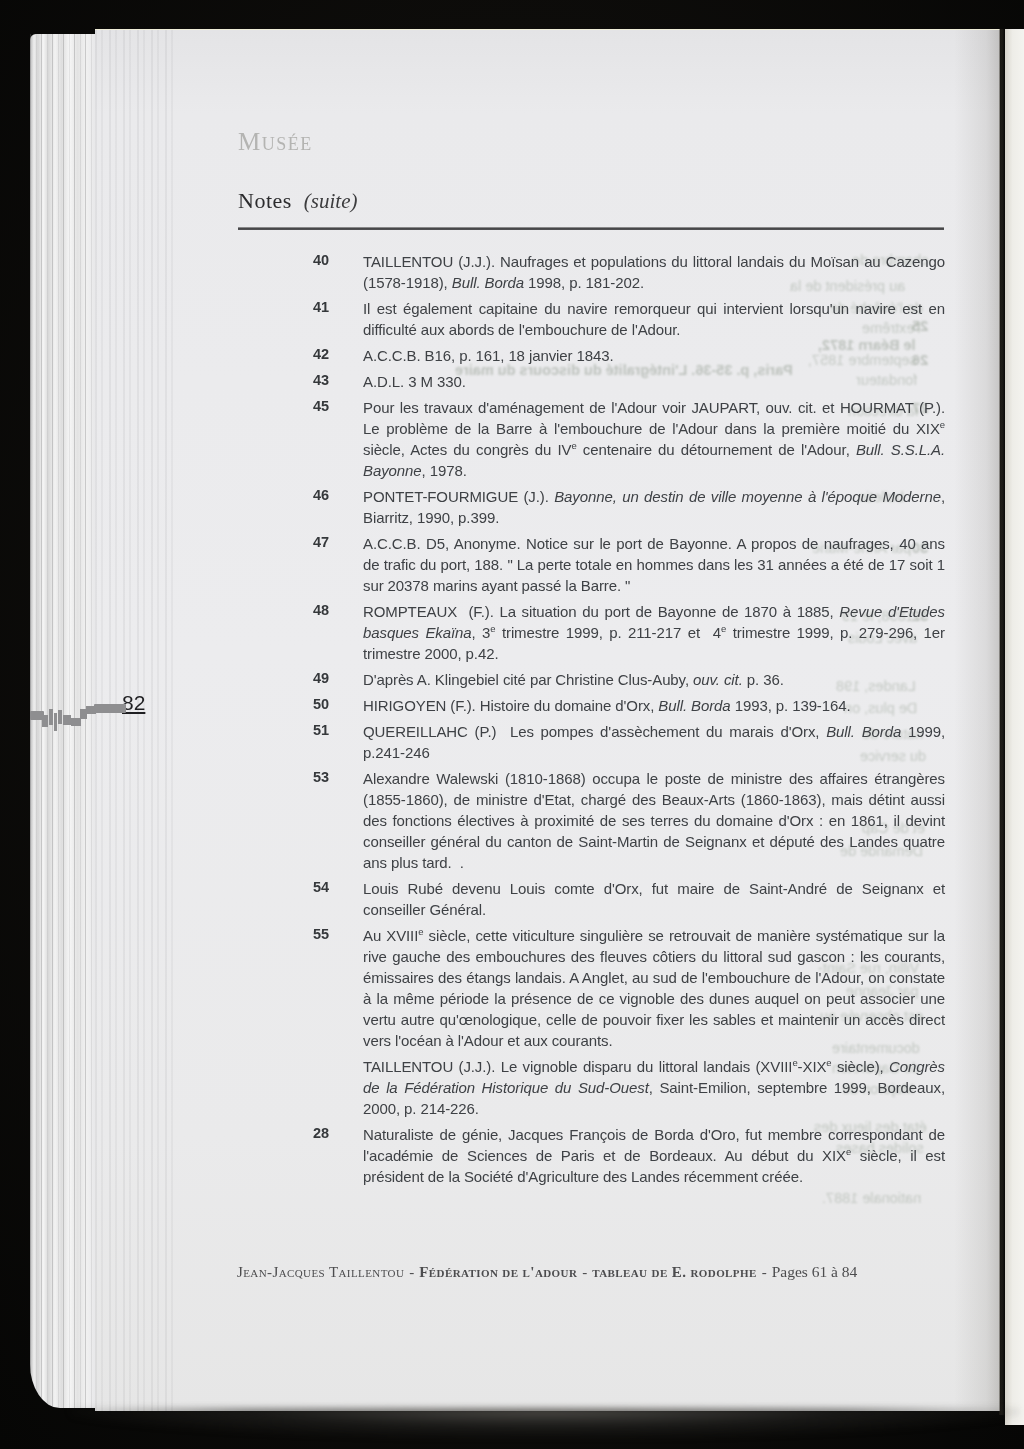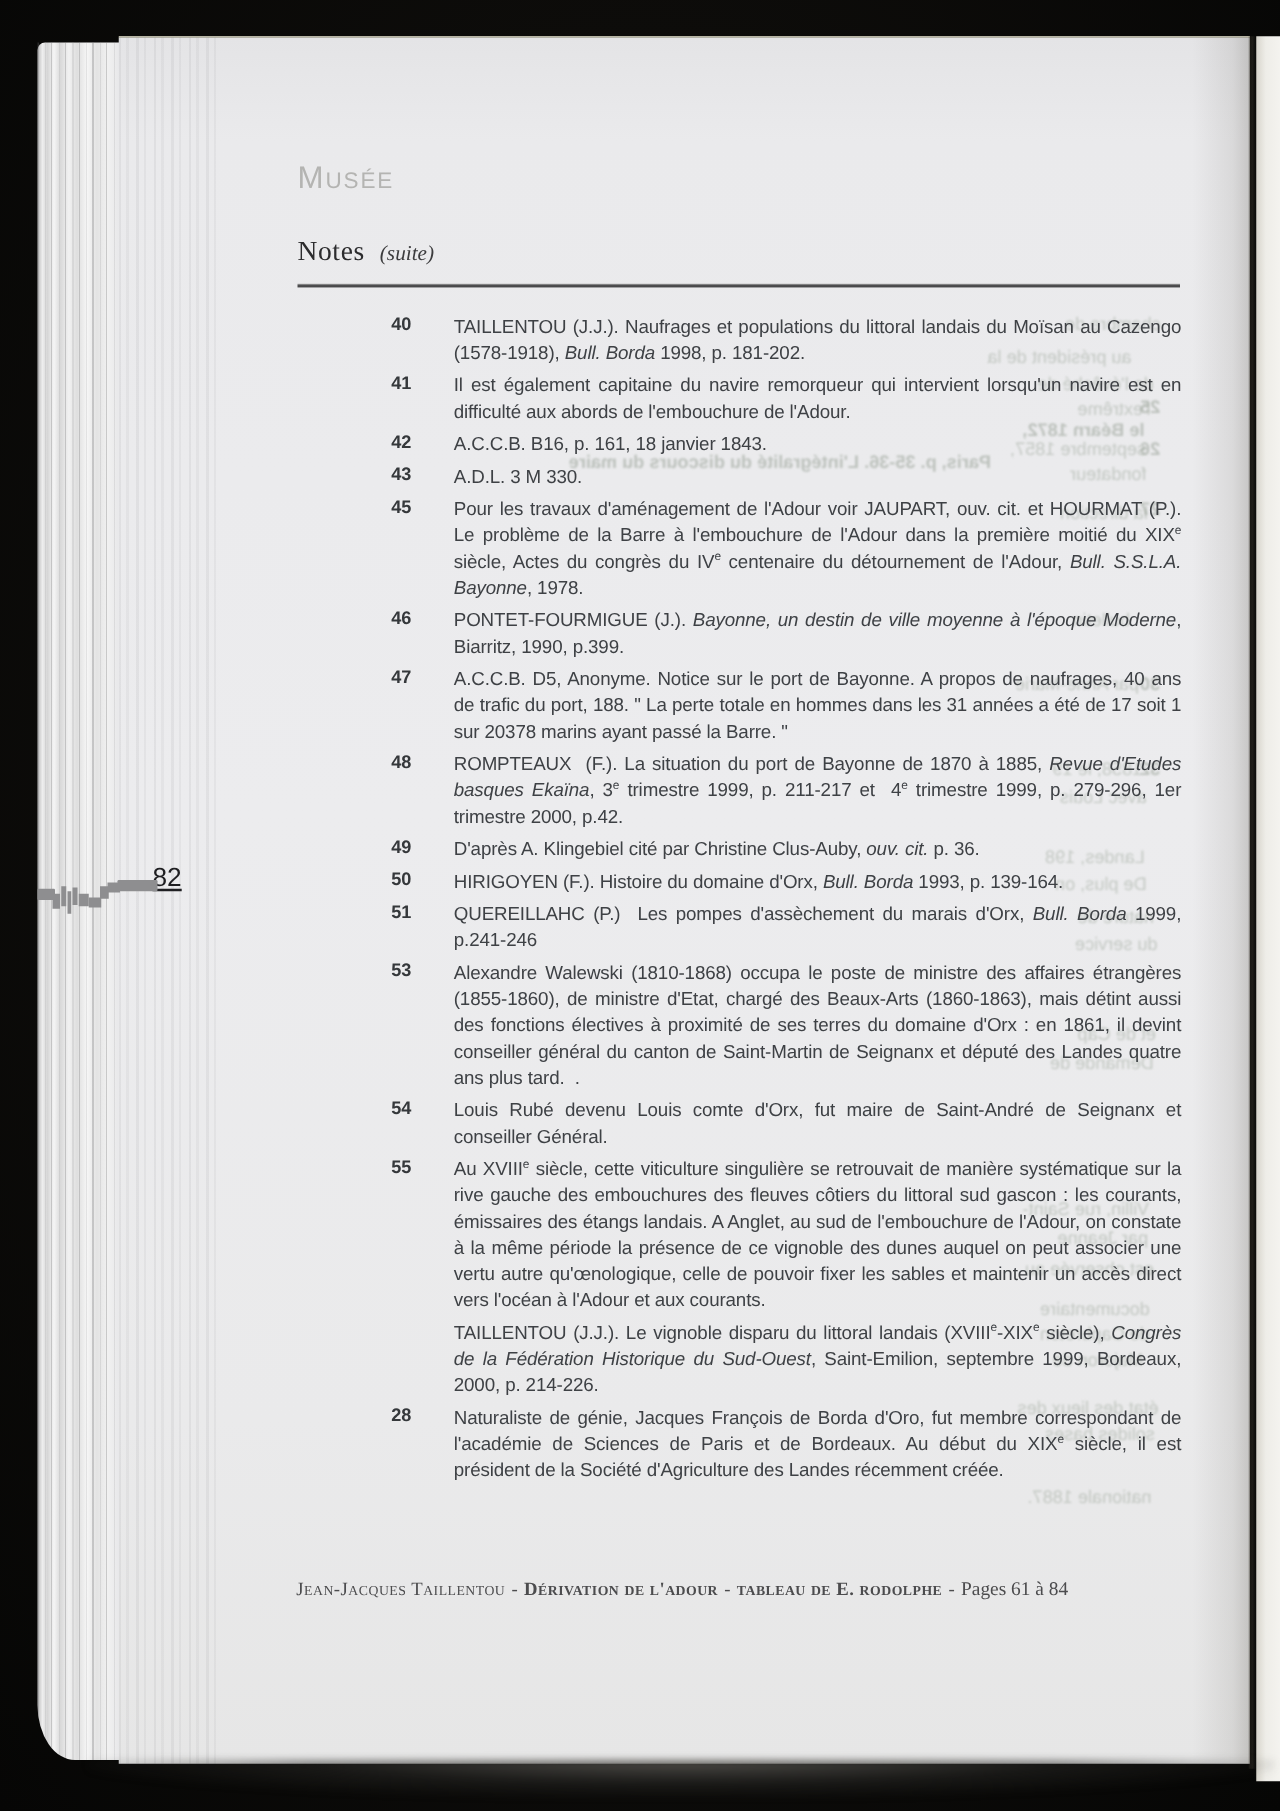--- a/index.html
+++ b/index.html
@@ -62,28 +62,29 @@
     position:absolute; transform:scaleX(-1); filter:blur(1px);
     color:#a3aca1; opacity:.55; font-size:14.5px; white-space:nowrap;
   }
   .ghost.b { font-weight:bold; color:#97a095; }
 
   
   .musee {
     position:absolute; left:238px; top:128px;
     font-variant:small-caps; font-size:25px; letter-spacing:1.5px;
     color:#b4b4b2;
+    font-family:Liberation Serif, serif;
   }
   .title-row { position:absolute; left:238px; top:188px; white-space:nowrap; }
   .title-main {
     font-family:"Liberation Serif", serif; font-weight:normal; font-size:22px;
     color:#2c2c2e; letter-spacing:.5px;
   }
   .title-suite {
-    font-family:"Liberation Serif", serif; font-style:italic; font-size:17px;
+    font-family:"Liberation Serif", serif; font-style:italic; font-size:21px;
     color:#3c3c3e; margin-left:12px;
   }
   .title-rule {
     position:absolute; left:238px; top:227px; width:706px; height:3px;
     background:linear-gradient(180deg, #a9a9a9 0%, #3d3d3f 55%, #5a5a5c 100%);
   }
 
   .notes { position:absolute; left:313px; top:251px; width:632px; }
   .note { display:flex; margin-bottom:5px;justify-content:center; }
   .note .num {
@@ -248,15 +249,15 @@
       <rect x="26" y="18" width="3" height="18"></rect>
       <rect x="30" y="15" width="4" height="14"></rect>
       <rect x="35" y="20" width="8" height="10"></rect>
       <rect x="43" y="23" width="10" height="8"></rect>
       <rect x="52" y="14" width="7" height="10"></rect>
       <rect x="58" y="11" width="10" height="8"></rect>
       <rect x="66" y="9" width="32" height="9" rx="1"></rect>
     </g>
   </svg>
 
-  <div class="footer" id="footer-line"><span class="fpart caps">Jean-Jacques Taillentou</span><span class="fpart sep">-</span><span class="fpart caps-bold">Dérivation de l'adour</span><span class="fpart sep">-</span><span class="fpart caps-bold">tableau de E. rodolphe</span><span class="fpart sep">-</span><span class="fpart italic">Pages 61 à 84</span></div>
+  <div class="footer" id="footer-line"><span class="fpart caps">Jean-Jacques Taillentou</span><span class="fpart sep">-</span><span class="fpart caps-bold">Fédération de l'adour</span><span class="fpart sep">-</span><span class="fpart caps-bold">tableau de E. rodolphe</span><span class="fpart sep">-</span><span class="fpart italic">Pages 61 à 84</span></div>
 
 </div>
 
 </body></html>

